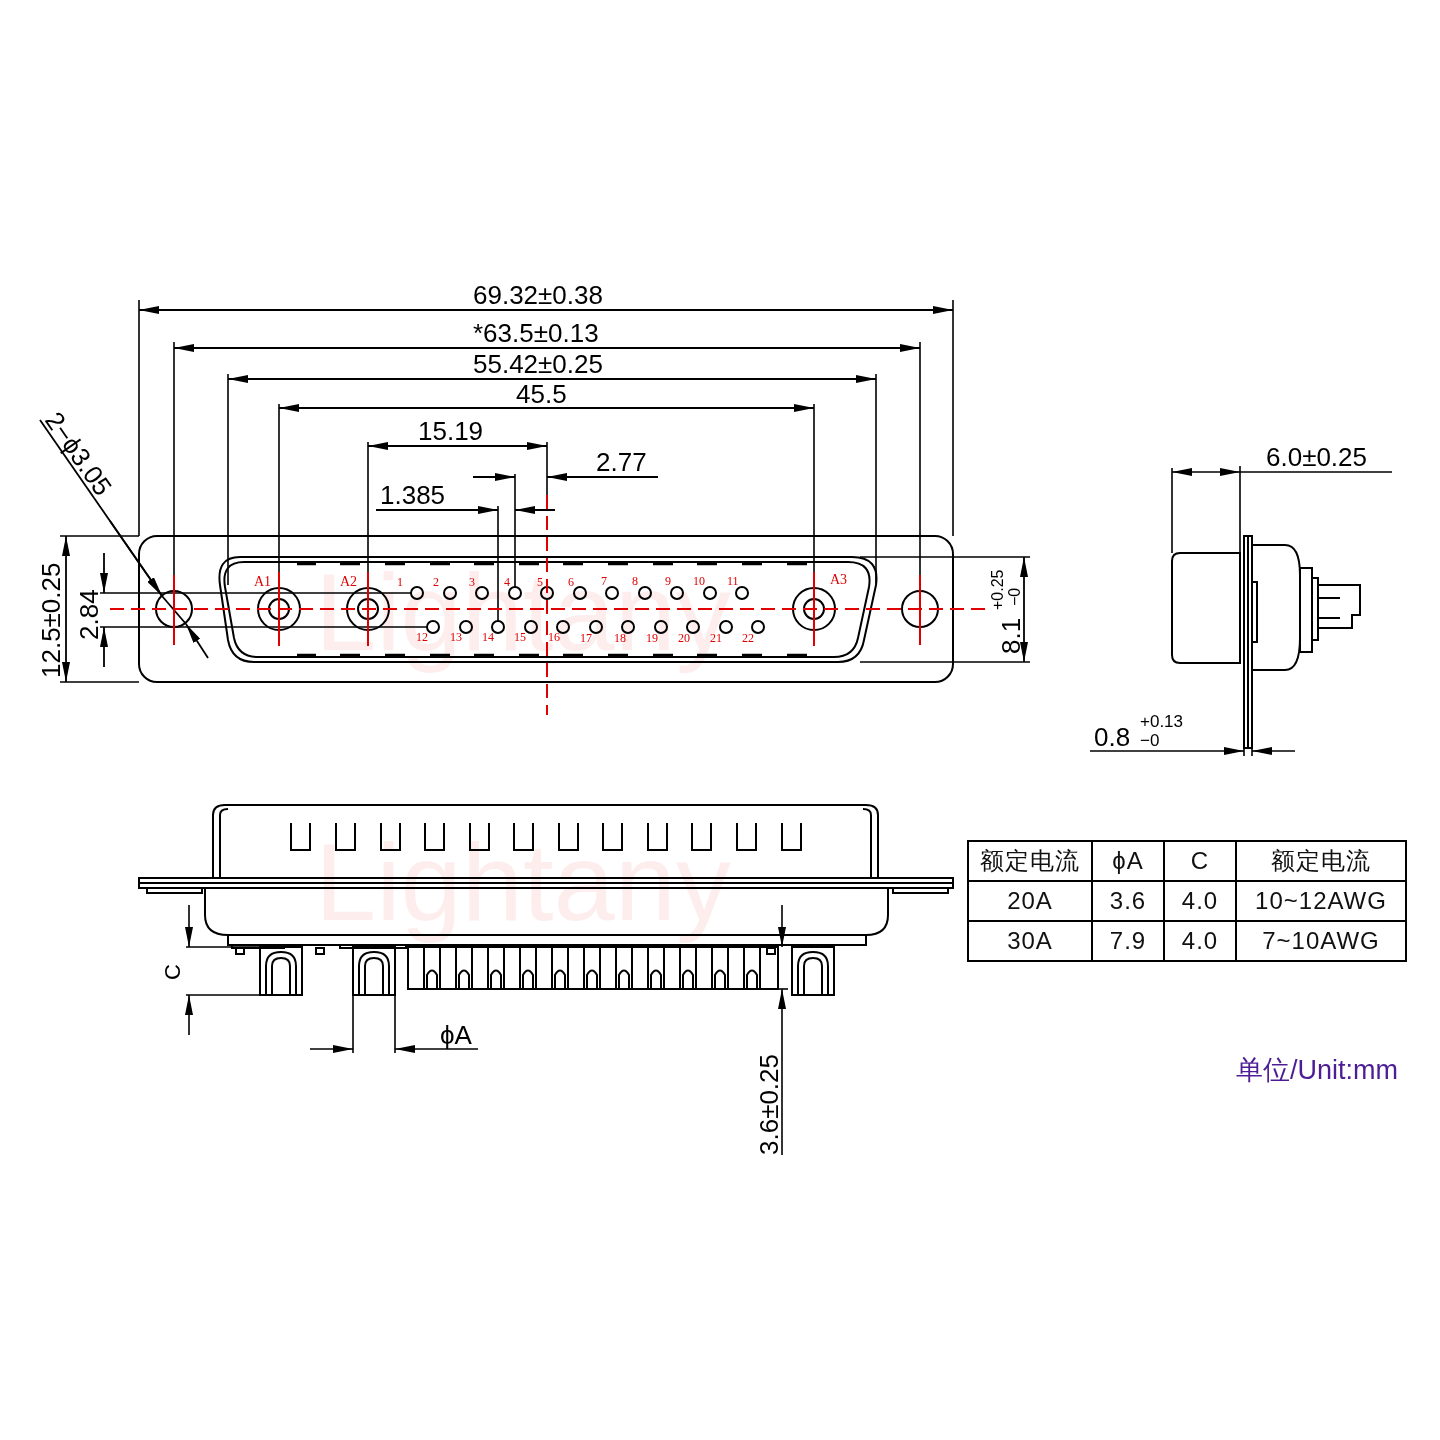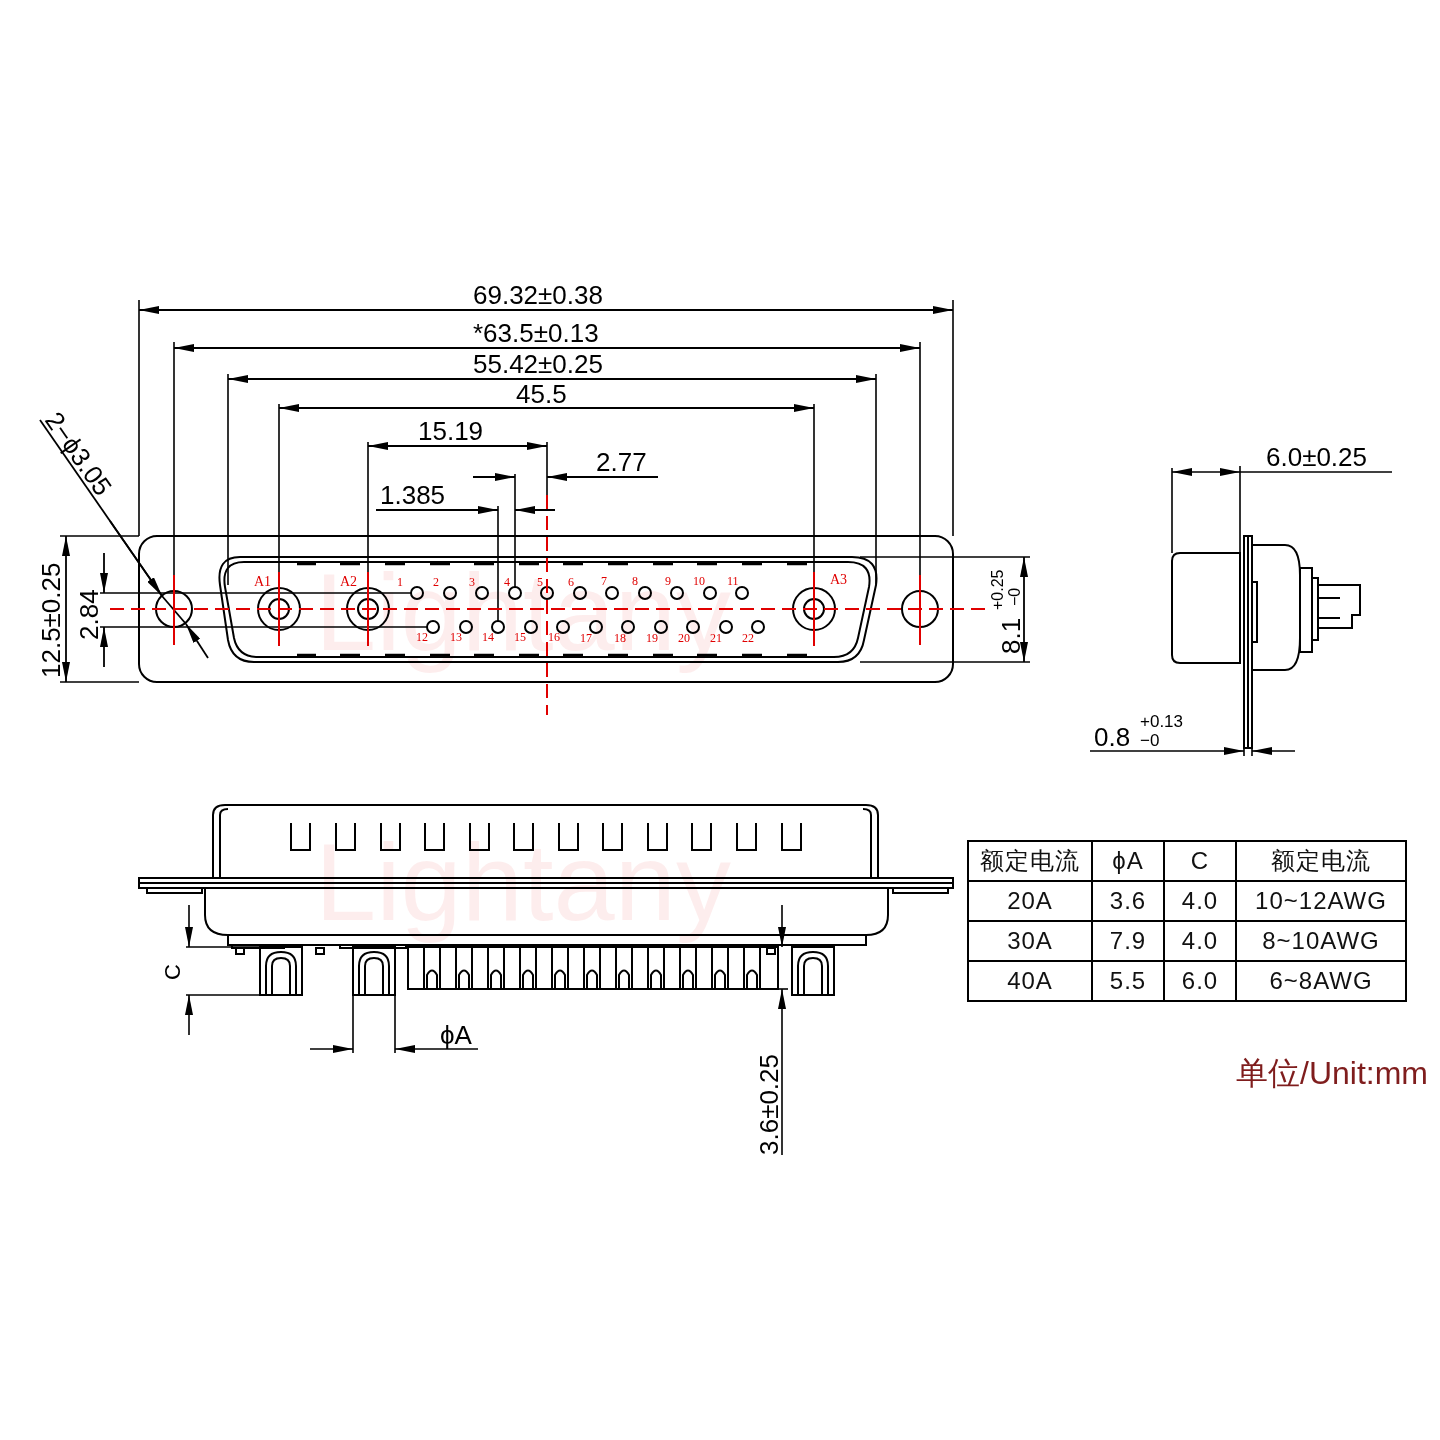--- a/index.html
+++ b/index.html
@@ -7,21 +7,21 @@
   svg { position: absolute; left: 0; top: 0; }
   .dim-text { font-family: "Liberation Sans", "DejaVu Sans", sans-serif; font-size: 26px; fill: #000; }
   .pin-label { font-family: "Liberation Serif", "DejaVu Serif", serif; font-size: 12px; fill: #e00000; }
   .main-label { font-family: "Liberation Serif", "DejaVu Serif", serif; font-size: 14px; fill: #e00000; }
   .watermark { font-family: "Liberation Sans", "DejaVu Sans", sans-serif; font-size: 110px; fill: #e00000; fill-opacity: 0.07; }
   .spec-table { position: absolute; left: 967px; top: 840px; border-collapse: collapse;
     font-family: "Liberation Sans", "DejaVu Sans", sans-serif; font-size: 24px; color: #111; }
   .spec-table td, .spec-table th { border: 2px solid #000; text-align: center; font-weight: normal;
     height: 38px; padding: 0 8px; letter-spacing: 1px; margin-left: 40px; }
   .unit-note { position: absolute; left: 1236px; top: 1052px; font-family: "Liberation Sans", "DejaVu Sans", sans-serif;
-    font-size: 32px; color: #7f1d1d; }
+    font-size: 27px; color: #4c1d95; }
 </style>
 </head>
 <body>
 
 <div id="canvas">
 <svg width="1440" height="1440" viewBox="0 0 1440 1440">
   <defs>
     <marker id="arr" viewBox="0 0 20 8" refX="20" refY="4" markerWidth="20" markerHeight="8" orient="auto-start-reverse" markerUnits="userSpaceOnUse">
       <path d="M0,0 L20,4 L0,8 Z" fill="#000"></path>
     </marker>
@@ -349,24 +349,18 @@
   <tr>
     <td>20A</td>
     <td>3.6</td>
     <td>4.0</td>
     <td>10~12AWG</td>
   </tr>
   <tr>
     <td>30A</td>
     <td>7.9</td>
     <td>4.0</td>
-    <td>8~10AWG</td>
-  </tr>
-  <tr>
-    <td>40A</td>
-    <td>5.5</td>
-    <td>6.0</td>
-    <td>6~8AWG</td>
+    <td>7~10AWG</td>
   </tr>
 </tbody>
     </table>
 <div class="unit-note">单位/Unit:mm</div>
 </div>
 
 </body></html>

